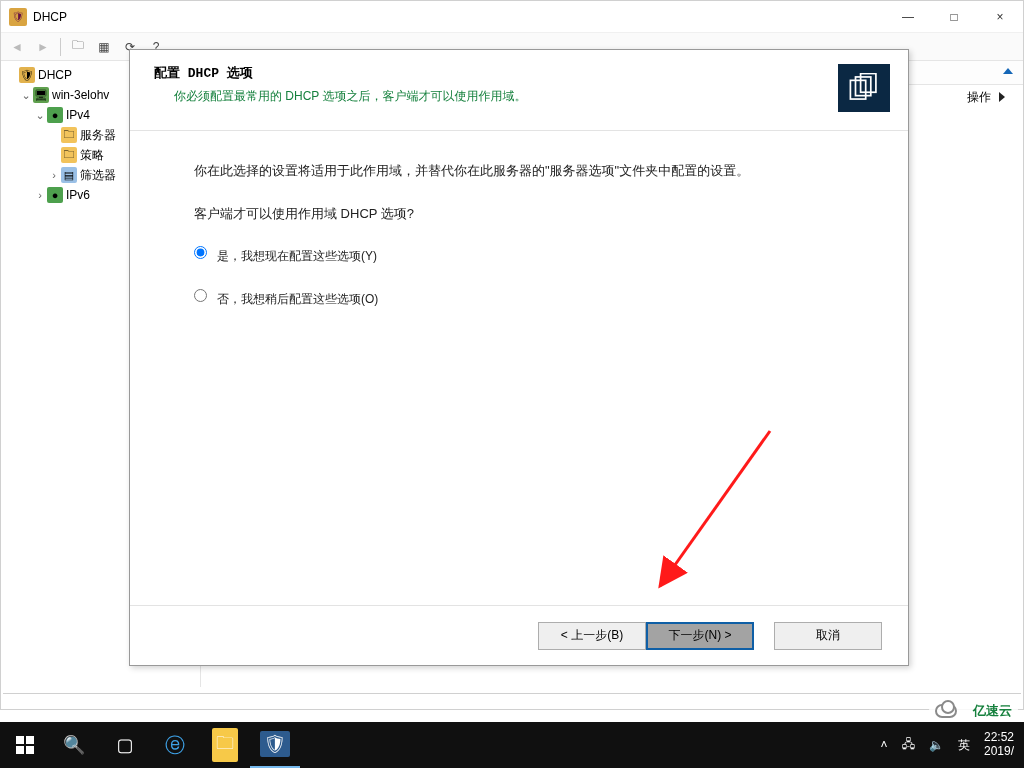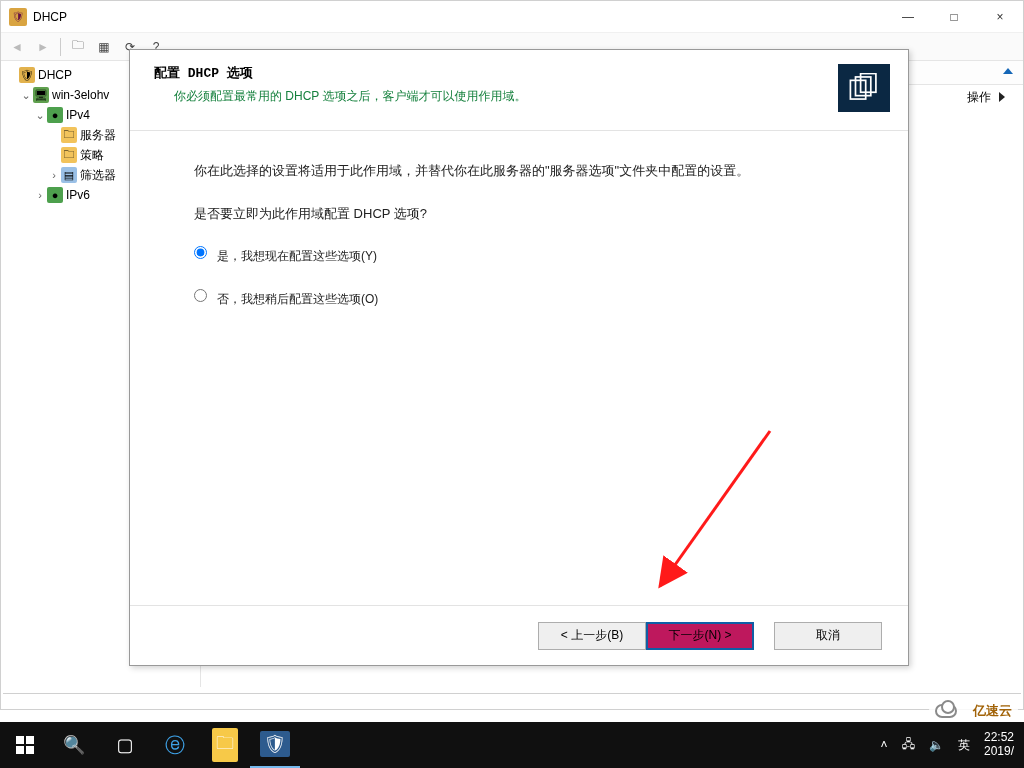--- a/index.html
+++ b/index.html
@@ -52,32 +52,32 @@
   .wiz-body p { margin-bottom: 20px; }
   .radio-group { margin-top: 4px; }
   .radio-row { display:flex;align-items:flex-start;margin-bottom:22px;font-size:12px;}
   .radio-row input { margin-right:10px; }
 
   .arrow-annot { position:absolute; pointer-events:none; }
 
   .wiz-btnrow { height: 60px; display:flex;align-items:center;justify-content:flex-end;padding-right:26px;gap:0;border-top:1px solid #e3e3e3;}
   .wbtn { height:28px; min-width:108px; font-size:12px; background:#efefef;border:1px solid #adadad; display:flex;align-items:center;justify-content:center; }
   .wbtn.gap { margin-left: 20px; }
-  .wbtn.primary { border:2px solid #0f5fa6; background:#be185d;}
+  .wbtn.primary { border:2px solid #0f5fa6; background:#a3a3a3;}
 
   
   .taskbar { position:absolute;left:0;bottom:0;width:1024px;height:46px;background:#101010;display:flex;align-items:center;color:#fff;}
   .taskbar .tb-item { width:50px;height:46px;display:flex;align-items:center;justify-content:center;font-size:18px;}
   .taskbar .tb-item.active{border-bottom:2px solid #76b9ed;}
   .taskbar .tray{margin-left:auto;display:flex;align-items:center;gap:14px;padding-right:10px;font-size:12px;}
   .tray .clock{display:flex;flex-direction:column;align-items:flex-end;line-height:1.15;font-size:12px;}
   .tray .ime{font-size:12px;}
 
   
-  .watermark { position:absolute;right:6px;bottom:46px;display:flex;align-items:center;gap:16px;color:#a16207;background:rgba(255,255,255,0.85);padding:2px 6px;border-radius:10px;font-size:13px;font-weight:bold;text-align:right;}
+  .watermark { position:absolute;right:6px;bottom:46px;display:flex;align-items:center;gap:16px;color:#15803d;background:rgba(255,255,255,0.85);padding:2px 6px;border-radius:10px;font-size:13px;font-weight:bold;text-align:right;}
   .wm-cloud{width:22px;height:14px;border:2px solid #8a8a8a;border-radius:9px;position:relative;}
   .wm-cloud::before{content:"";position:absolute;width:10px;height:10px;border:2px solid #8a8a8a;border-radius:50%;top:-6px;left:4px;background:#fff;}
 
   .bottom-hborder { position:absolute;left:2px;right:2px;top:692px;border-top:1px solid #d0d0d0;}
 </style>
 </head>
 <body>
 
 <div class="outer-win">
   <div class="outer-titlebar">
@@ -166,21 +166,21 @@
             <rect x="4" y="8" width="18" height="22"></rect>
             <rect x="10" y="4" width="18" height="22"></rect>
             <rect x="16" y="0" width="18" height="22"></rect>
           </g>
         </svg>
     </div>
   </div>
 
   <div class="wiz-body">
     <p>你在此选择的设置将适用于此作用域，并替代你在此服务器的"服务器选项"文件夹中配置的设置。</p>
-    <p>是否要立即为此作用域配置 DHCP 选项?</p>
+    <p>客户端才可以使用作用域 DHCP 选项?</p>
     <div class="radio-group">
       <label class="radio-row">
         <input type="radio" name="cfg" checked="" style="">
         <span>是，我想现在配置这些选项(Y)</span>
       </label>
       <label class="radio-row">
         <input type="radio" name="cfg" style="">
         <span>否，我想稍后配置这些选项(O)</span>
       </label>
     </div>

